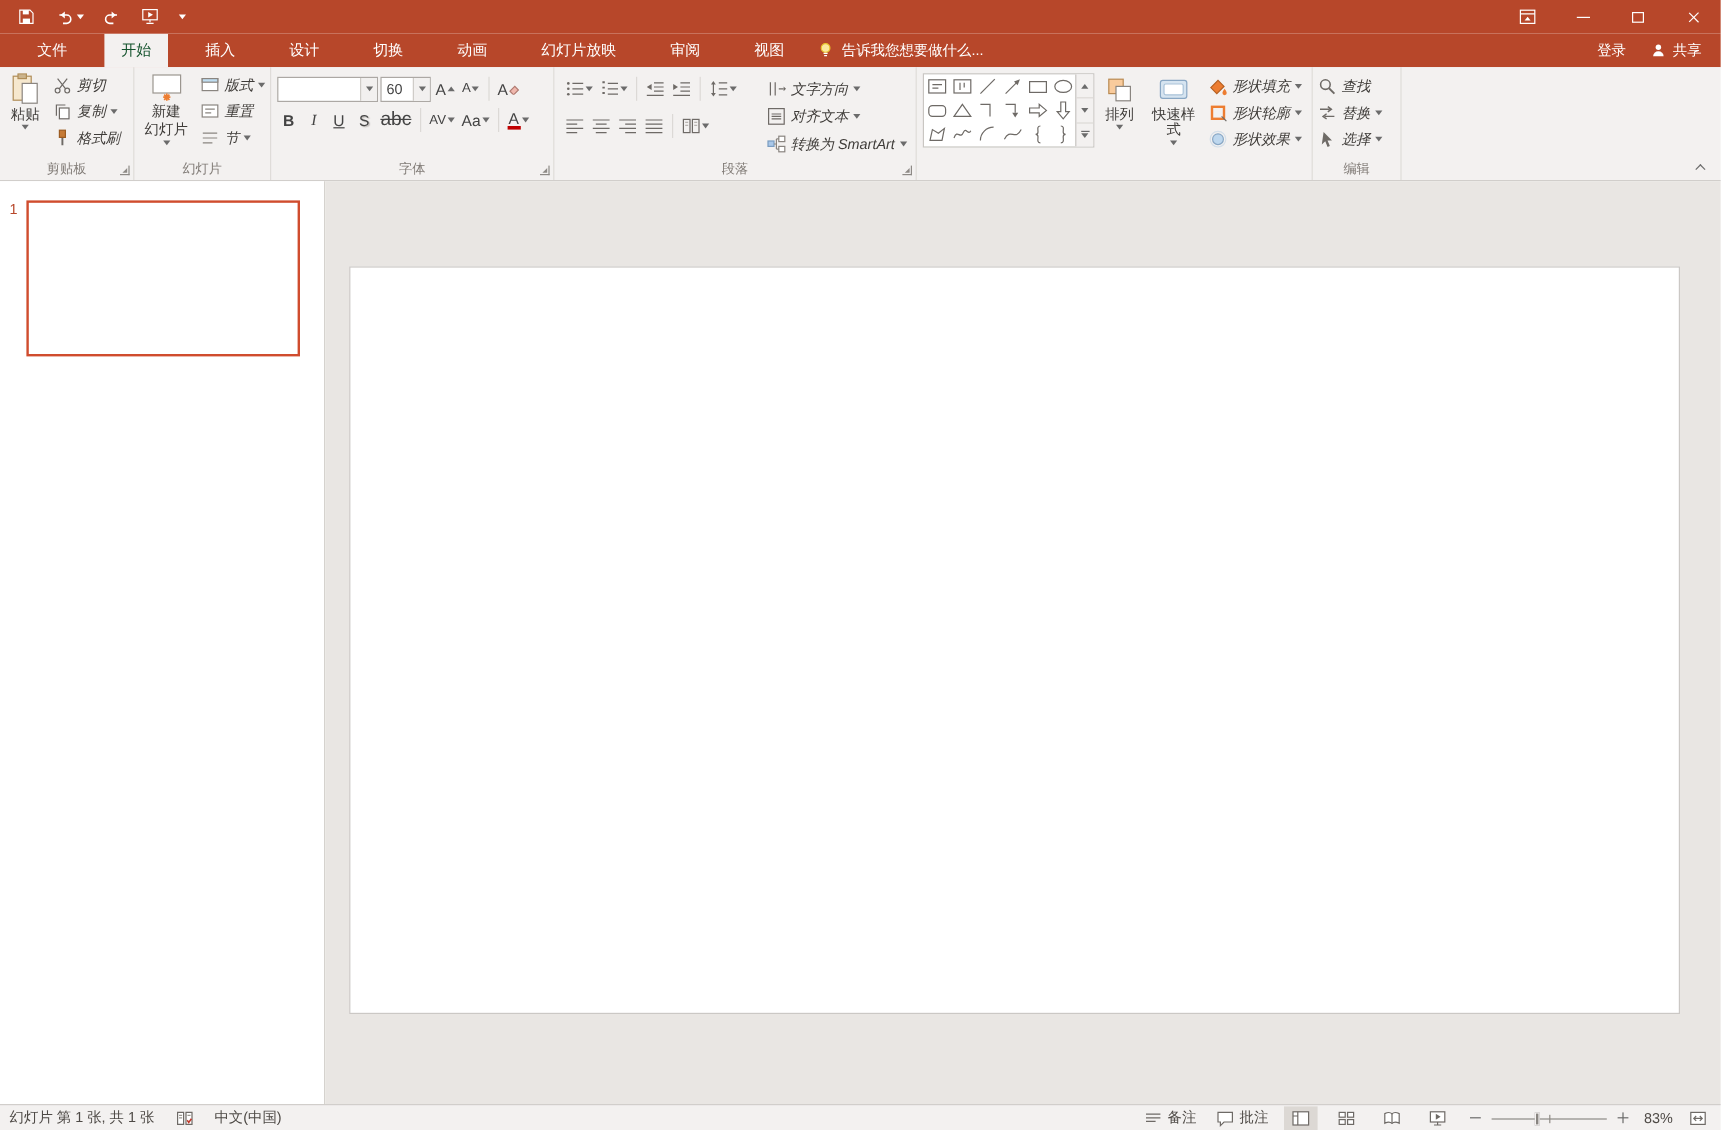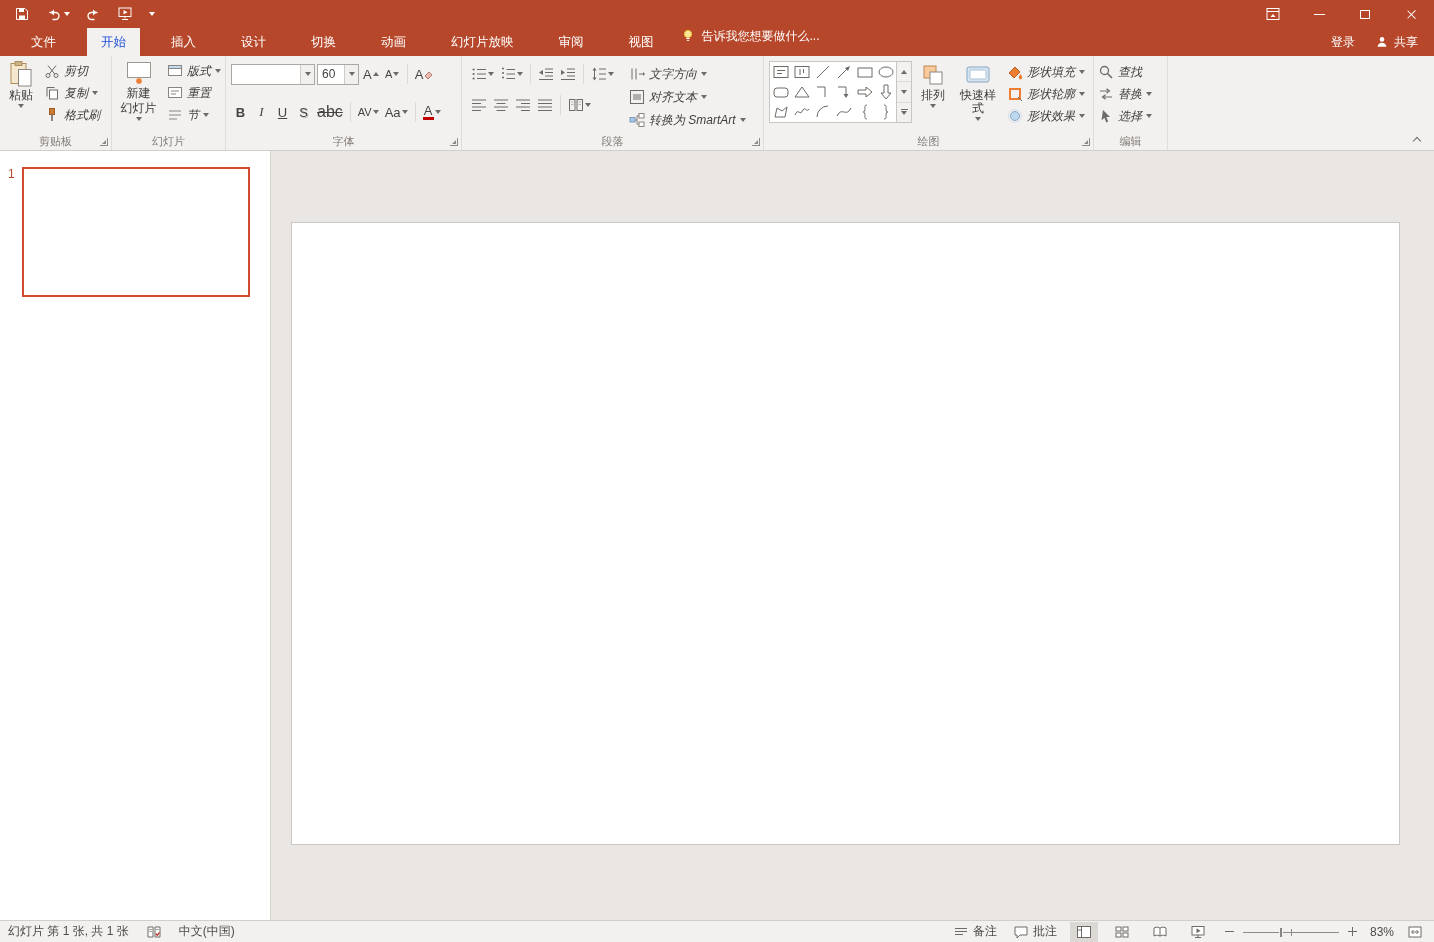--- a/index.html
+++ b/index.html
@@ -30,22 +30,22 @@
 .xicon::after{transform:rotate(-45deg);}
 
 
 .caret{display:inline-block;width:0;height:0;border-left:3px solid transparent;border-right:3px solid transparent;border-top:4px solid #6b6b6b;vertical-align:middle;}
 .caret.white{border-top-color:#fff;}
 .caret-up{display:inline-block;width:0;height:0;border-left:3px solid transparent;border-right:3px solid transparent;border-bottom:4px solid #6b6b6b;vertical-align:middle;}
 
 
 .tabrow{height:28px;background:var(--red);display:flex;align-items:stretch;color:#fff;flex:0 0 auto;}
 .tab{padding:0 14px;display:flex;align-items:center;font-size:12.5px;white-space:nowrap;margin-left:17px;}
-.tab.active{background:var(--ribbon-bg);color:#1d4ed8;}
-.tellme{display:flex;align-items:flex-start;gap:6px;padding:0 12px;white-space:nowrap;}
+.tab.active{background:var(--ribbon-bg);color:#14532d;}
+.tellme{display:flex;align-items:center;gap:6px;padding:0 12px;white-space:nowrap;}
 .account{margin-left:auto;display:flex;align-items:center;gap:20px;padding-right:16px;}
 .share-btn{display:flex;align-items:center;gap:5px;}
 
 
 .ribbon{height:95px;background:var(--ribbon-bg);border-bottom:1px solid #D1CECB;display:flex;flex:0 0 auto;position:relative;}
 .group{display:flex;flex-direction:column;border-right:1px solid #DFDCD9;padding:1px 1px 0 1px;position:relative;flex:0 0 auto;}
 .group-content{flex:1;display:flex;align-items:flex-start;}
 .group-footer{height:17px;text-align:center;font-size:11px;color:#807B76;position:relative;line-height:16px;flex:0 0 auto;}
 .launcher{position:absolute;right:2px;bottom:4px;width:8px;height:8px;border-right:1px solid #8E8A86;border-bottom:1px solid #8E8A86;}
 .launcher::after{content:"";position:absolute;right:1px;bottom:1px;width:0;height:0;border-top:4px solid transparent;border-right:4px solid #8E8A86;transform:rotate(0deg);}
@@ -271,21 +271,21 @@
               </svg>
             <span>节</span>
             <span class="caret"></span>
           </div>
         </div>
       </div>
       <div class="group-footer"><span>幻灯片</span></div>
     </div>
 
     <div class="group" style="width:236px">
-      <div class="group-content" style="flex-direction:column;gap:16px;padding:6px 2px 0 4px;">
+      <div class="group-content" style="flex-direction:column;gap:4px;padding:6px 2px 0 4px;">
         <div class="hrow">
           <div class="combo" style="width:84px">
             <span></span>
             <span class="combo-arrow">
                 <span class="caret"></span>
               </span>
           </div>
           <div class="combo" style="width:42px">
             <span>60</span>
             <span class="combo-arrow">
@@ -333,21 +333,21 @@
           </div>
         </div>
       </div>
       <div class="group-footer">
         <span>字体</span>
         <span class="launcher"></span>
       </div>
     </div>
 
     <div class="group" style="width:302px">
-      <div class="group-content" style="padding:6px 0 0 6px;gap:10px;">
+      <div class="group-content" style="padding:6px 0 0 6px;gap:20px;">
         <div style="display:flex;flex-direction:column;gap:9px;">
           <div class="hrow">
             <div class="fbtn">
               <svg class="i16" viewBox="0 0 16 16">
                   <g fill="#6E6A66">
                     <circle cx="2.6" cy="3.5" r="1.1"></circle>
                     <circle cx="2.6" cy="8" r="1.1"></circle>
                     <circle cx="2.6" cy="12.5" r="1.1"></circle>
                   </g>
                   <path d="M6 3.5 h9 M6 8 h9 M6 12.5 h9" stroke="#6E6A66"></path>
@@ -600,24 +600,20 @@
           </div>
           <div class="sbtn">
             <svg class="i16" viewBox="0 0 16 16">
                 <circle cx="8" cy="8" r="6.5" fill="none" stroke="#D4DFE9"></circle>
                 <circle cx="8" cy="8" r="4.5" fill="#BDD7EE" stroke="#89A7C4"></circle>
               </svg>
             <span>形状效果</span>
             <span class="caret"></span>
           </div>
         </div>
-      </div>
-      <div class="group-footer">
-        <span>绘图</span>
-        <span class="launcher"></span>
       </div>
     </div>
 
     <div class="group" style="width:74px">
       <div class="group-content">
         <div class="vstack" style="padding-top:4px;justify-content:flex-end;">
           <div class="sbtn">
             <svg class="i16" viewBox="0 0 16 16">
                 <circle cx="6.5" cy="6.5" r="4" fill="none" stroke="#6E6A66" stroke-width="1.3"></circle>
                 <path d="M9.5 9.5 L14 14" stroke="#6E6A66" stroke-width="1.6"></path>

